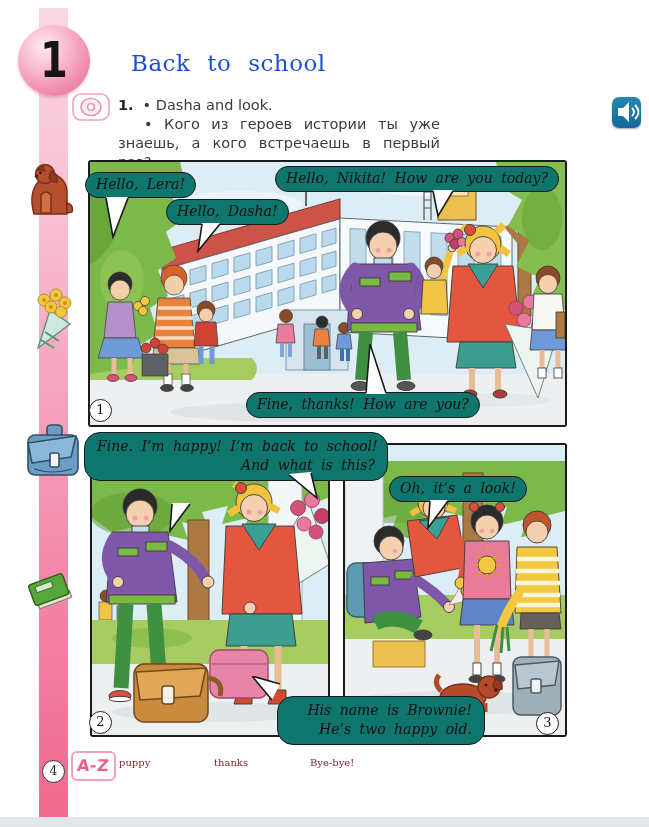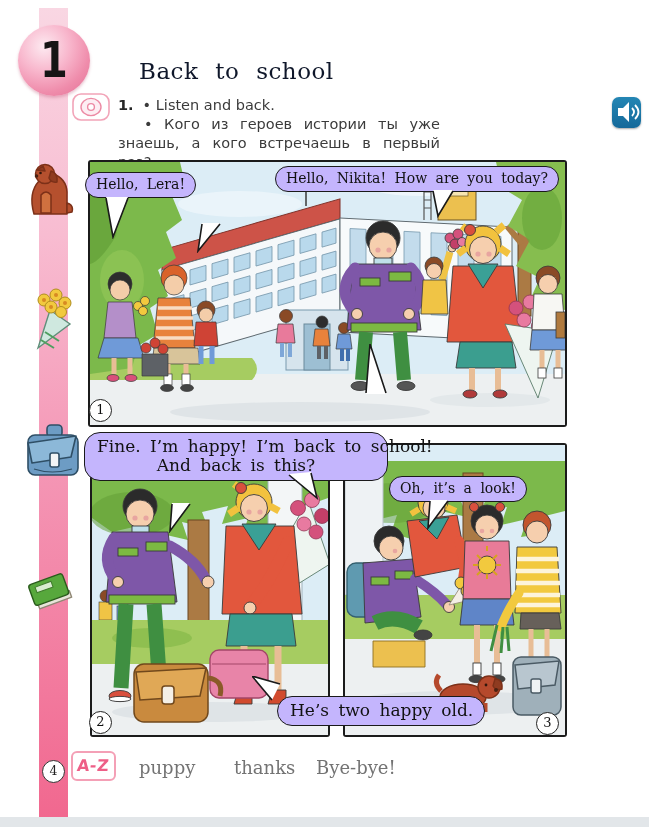--- a/index.html
+++ b/index.html
@@ -5,48 +5,48 @@
   html,body{margin:0;padding:0;background:#fff;}
   #page{position:relative;width:649px;height:827px;background:#fff;overflow:hidden;
         font-family:"DejaVu Serif",serif;color:#1c1c1c;}
   .stripe{position:absolute;left:39px;top:8px;width:29px;height:810px;
           background:linear-gradient(180deg,#f9d7e3 0%,#f8bcd1 28%,#f495b4 58%,#f1688f 100%);}
   .unit{position:absolute;left:18px;top:25px;width:72px;height:71px;border-radius:50%;
         background:radial-gradient(circle at 36% 30%,#fdeaf1 0%,#f8b6cc 38%,#ef8cab 68%,#e26e94 100%);
         box-shadow:0 2px 3px rgba(190,90,120,.35);}
   .unit span{position:absolute;left:0;right:0;top:3px;text-align:center;
         font:700 50px/64px "DejaVu Sans",sans-serif;color:#151515;transform:scaleX(.8);display:block;}
-  .title{position:absolute;left:123px;top:42px;margin:16px;font:400 23px "DejaVu Serif",serif;
-         color:#0f172a;word-spacing:9px;letter-spacing:.5px;}
+  .title{position:absolute;left:123px;top:42px;margin:8px;font:400 23px "DejaVu Serif",serif;
+         color:#1d4ed8;word-spacing:9px;letter-spacing:.5px;}
   .cd{position:absolute;left:72px;top:93px;}
   .exercise{position:absolute;left:118px;top:96px;width:322px;
             font-family:"DejaVu Sans",sans-serif;font-size:14.5px;color:#3b3b3b;line-height:19px;}
   .ex1 .num{font-weight:700;color:#262626;margin-right:9px;}
   .exru{text-align:justify;text-indent:26px;margin:0;}
   .audio{position:absolute;left:612px;top:97px;width:29px;height:31px;border:0;border-radius:7px;
          background:linear-gradient(180deg,#2486b4,#15699a);padding:1px 0 0 1px;cursor:pointer;
          box-shadow:0 1px 2px rgba(0,0,0,.35);}
   .m-art{position:absolute;}
   .panel{position:absolute;border:2px solid #1b1b1b;border-radius:3px;background:#dcedf6;z-index:1;}
   .panel svg.scene{display:block;width:100%;height:100%;}
   .pnum{position:absolute;width:21px;height:21px;border-radius:50%;background:#fff;
         border:1.5px solid #222;font:13px/20px "DejaVu Serif",serif;text-align:center;z-index:7;color:#111;}
-  .bubble{position:absolute;z-index:5;background:#c4b5fd;border:1.7px solid #1a1a1a;border-radius:13px;
-          padding:3px 10px 4px;font-size:14px;line-height:17px;white-space:nowrap;word-spacing:4px;color:#111;}
-  .bubble.two{white-space:normal;text-align:center;border-radius:16px;padding:4px 12px 5px;font-size:17px;line-height:19px;}
+  .bubble{position:absolute;z-index:5;background:#0f766e;border:1.7px solid #1a1a1a;border-radius:13px;
+          padding:3px 10px 4px;font-size:14px;line-height:17px;white-space:nowrap;word-spacing:4px;color:#111;font-style:italic;}
+  .bubble.two{white-space:normal;text-align:right;border-radius:16px;padding:4px 12px 5px;font-size:14px;line-height:19px;}
   .bubble.two div{white-space:nowrap;}
   .tail{position:absolute;z-index:6;}
   .circle4{position:absolute;left:42px;top:760px;width:21px;height:21px;border-radius:50%;
            background:#fff;border:1.3px solid #333;font:12.5px/20px "DejaVu Serif",serif;
            text-align:center;color:#222;z-index:2;}
   .az{position:absolute;left:71px;top:751px;width:41px;height:26px;background:#fff;
       border:2px solid #f4a0b6;border-radius:6px;text-align:center;z-index:2;}
   .az span{display:inline-block;font:800 16px/26px "DejaVu Sans",sans-serif;color:#ee5f87;
       transform:skewX(-6deg);letter-spacing:.5px;}
-  .vword{position:absolute;top:757px;font-size:18px;color:#737373;margin-left:20px;}
+  .vword{position:absolute;top:757px;font-size:10px;color:#7f1d1d;}
   .bottomband{position:absolute;left:0;top:817px;width:649px;height:10px;background:#e2e6e9;}
 </style>
 </head>
 <body>
 
 <div id="page">
 
   <div class="stripe"></div>
 
   <div class="unit">
@@ -57,21 +57,21 @@
 
   <div class="cd">
     <svg width="38" height="28" viewBox="0 0 38 28">
       <rect x="1" y="1" width="36" height="26" rx="8" fill="#fff" stroke="#f2a4b8" stroke-width="1.6"></rect>
       <ellipse cx="19" cy="14" rx="10" ry="8.6" fill="#fdeef3" stroke="#ec8aa4" stroke-width="1.4"></ellipse>
       <circle cx="19" cy="14" r="3.4" fill="#fff" stroke="#ec8aa4" stroke-width="1.4"></circle>
     </svg>
   </div>
 
   <div class="exercise">
-    <div class="ex1"><span class="num">1.</span><span>• Listen and back.</span></div>
+    <div class="ex1"><span class="num">1.</span><span>• Dasha and look.</span></div>
     <p class="exru">• Кого из героев истории ты уже знаешь, а кого встречаешь в первый раз?</p>
   </div>
 
   <button class="audio">
     <svg width="26" height="28" viewBox="0 0 26 28">
       <polygon points="4,10 9,10 15,4 15,24 9,18 4,18" fill="#fff"></polygon>
       <path d="M18,10 q4,4 0,8" stroke="#fff" stroke-width="1.8" fill="none"></path>
       <path d="M21,7 q7,7 0,14" stroke="#fff" stroke-width="1.8" fill="none"></path>
     </svg>
   </button>
@@ -462,60 +462,63 @@
       <polygon points="3,0 25,0 10,40" fill="#fff"></polygon>
       <path d="M3,1 L10,40 L25,1" fill="none" stroke="#1a1a1a" stroke-width="1.6"></path>
     </svg>
 
   <div class="bubble" style="left:275px;top:166px">Hello, Nikita! How are you today?</div>
   <svg class="tail" style="left:430px;top:190px" width="26" height="28">
       <polygon points="3,0 23,0 8,26" fill="#fff"></polygon>
       <path d="M3,1 L8,26 L23,1" fill="none" stroke="#1a1a1a" stroke-width="1.6"></path>
     </svg>
 
+  <div class="bubble" style="left:166px;top:199px">Hello, Dasha!</div>
   <svg class="tail" style="left:196px;top:223px" width="26" height="30">
       <polygon points="6,0 24,0 2,28" fill="#fff"></polygon>
       <path d="M6,1 L2,28 L24,1" fill="none" stroke="#1a1a1a" stroke-width="1.6"></path>
     </svg>
 
+  <div class="bubble" style="left:246px;top:392px">Fine, thanks! How are you?</div>
   <svg class="tail" style="left:362px;top:344px" width="28" height="52">
       <polygon points="4,50 8,0 24,50" fill="#fff"></polygon>
       <path d="M4,49 L8,0 L24,49" fill="none" stroke="#1a1a1a" stroke-width="1.6"></path>
     </svg>
 
   <div class="bubble two" style="left:84px;top:432px;width:278px">
     <div>Fine. I’m happy! I’m back to school!</div>
-    <div>And back is this?</div>
+    <div>And what is this?</div>
   </div>
   <svg class="tail" style="left:287px;top:472px" width="32" height="28">
       <polygon points="2,2 24,0 30,26" fill="#fff"></polygon>
       <path d="M2,3 L30,26 L24,1" fill="none" stroke="#1a1a1a" stroke-width="1.6"></path>
     </svg>
 
   <svg class="tail" style="left:168px;top:503px" width="26" height="30">
       <polygon points="4,0 22,0 2,28" fill="#fff"></polygon>
       <path d="M4,1 L2,28 L22,1" fill="none" stroke="#1a1a1a" stroke-width="1.6"></path>
     </svg>
 
   <div class="bubble" style="left:389px;top:476px">Oh, it’s a look!</div>
   <svg class="tail" style="left:424px;top:500px" width="26" height="30">
       <polygon points="6,0 24,0 4,28" fill="#fff"></polygon>
       <path d="M6,1 L4,28 L24,1" fill="none" stroke="#1a1a1a" stroke-width="1.6"></path>
     </svg>
 
   <div class="bubble two" style="left:277px;top:696px;width:182px">
+    <div>His name is Brownie!</div>
     <div>He’s two happy old.</div>
   </div>
   <svg class="tail" style="left:252px;top:676px" width="30" height="26">
       <polygon points="0,0 28,8 20,24" fill="#fff"></polygon>
       <path d="M28,8 L0,0 L20,24" fill="none" stroke="#1a1a1a" stroke-width="1.6"></path>
     </svg>
 
   <div class="circle4">4</div>
   <div class="az">
     <span>A-Z</span>
   </div>
   <span class="vword" style="left:119px">puppy</span>
   <span class="vword" style="left:214px">thanks</span>
-  <span class="vword" style="left:296px">Bye-bye!</span>
+  <span class="vword" style="left:310px">Bye-bye!</span>
 
   <div class="bottomband"></div>
 </div>
 
 </body></html>

